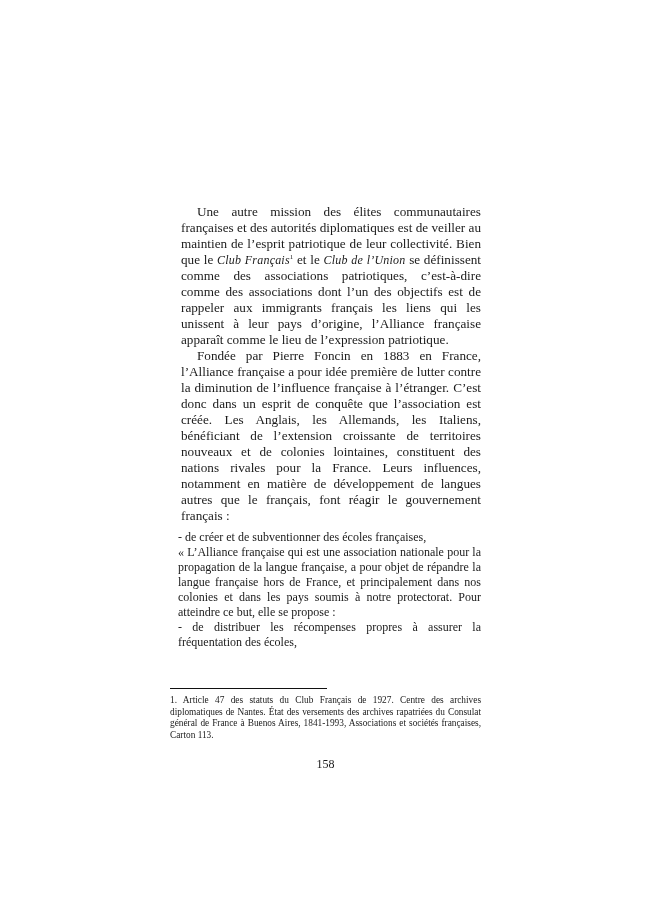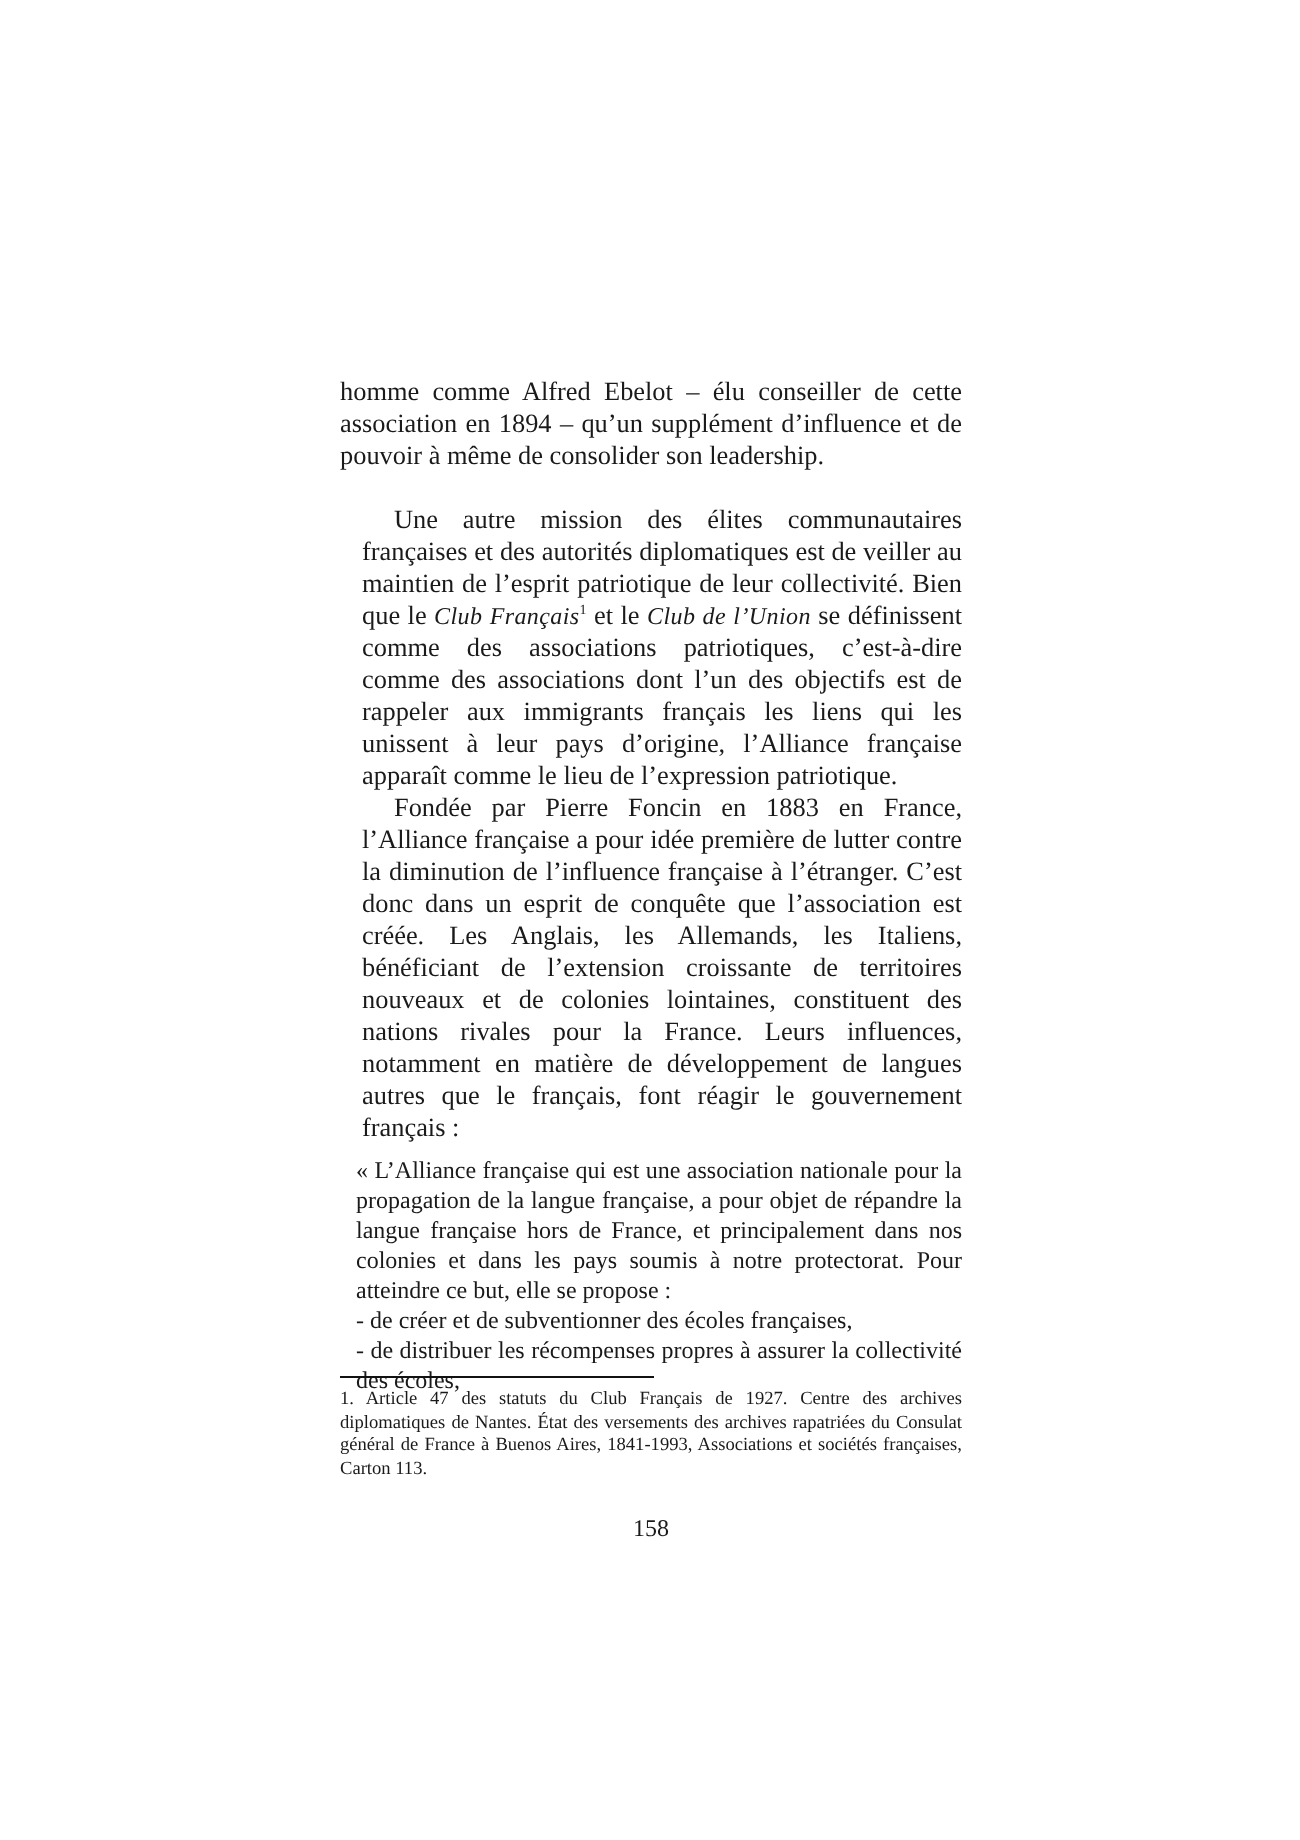--- a/index.html
+++ b/index.html
@@ -14,26 +14,25 @@
   .quote { margin: 6px 0 0 8px; font-size: 12px; line-height: 15px; text-align: justify; }
   .quote p { margin: 0; }
   .fn-rule { position: absolute; left: 170px; top: 688px; width: 157px; height: 0; border-top: 1.3px solid #111; }
   .footnote { position: absolute; left: 170px; top: 695px; width: 311px; font-size: 9.3px; line-height: 11.5px; text-align: justify; }
   .pagenum { position: absolute; left: 170px; top: 757px; width: 311px; text-align: center; font-size: 12px; }
 </style>
 </head>
 <body>
 
 <div class="page">
-  <p class="p">homme comme Alfred Ebelot – élu conseiller de cette association en 1894 – qu’un supplément d’influence et de pouvoir à même de consolider son leadership.</p>
   <div class="gap"></div>
   <p class="p indent"><span>Une autre mission des élites communautaires françaises et des autorités diplomatiques est de veiller au maintien de l’esprit patriotique de leur collectivité. Bien que le </span><span class="it">Club Français</span><sup>1</sup><span> et le </span><span class="it">Club de l’Union</span><span> se définissent comme des associations patriotiques, c’est-à-dire comme des associations dont l’un des objectifs est de rappeler aux immigrants français les liens qui les unissent à leur pays d’origine, l’Alliance française apparaît comme le lieu de l’expression patriotique.</span></p>
   <p class="p indent">Fondée par Pierre Foncin en 1883 en France, l’Alliance française a pour idée première de lutter contre la diminution de l’influence française à l’étranger. C’est donc dans un esprit de conquête que l’association est créée. Les Anglais, les Allemands, les Italiens, bénéficiant de l’extension croissante de territoires nouveaux et de colonies lointaines, constituent des nations rivales pour la France. Leurs influences, notamment en matière de développement de langues autres que le français, font réagir le gouvernement français :</p>
   <div class="quote">
+    <p>- de créer et de subventionner des écoles françaises,</p>
     <p>« L’Alliance française qui est une association nationale pour la propagation de la langue française, a pour objet de répandre la langue française hors de France, et principalement dans nos colonies et dans les pays soumis à notre protectorat. Pour atteindre ce but, elle se propose :</p>
-    <p>- de créer et de subventionner des écoles françaises,</p>
-    <p>- de distribuer les récompenses propres à assurer la collectivité des écoles,</p>
+    <p>- de distribuer les récompenses propres à assurer la fréquentation des écoles,</p>
   </div>
 </div>
 
 <div class="fn-rule"></div>
 <div class="footnote">1. Article 47 des statuts du Club Français de 1927. Centre des archives diplomatiques de Nantes. État des versements des archives rapatriées du Consulat général de France à Buenos Aires, 1841-1993, Associations et sociétés françaises, Carton 113.</div>
 <div class="pagenum">158</div>
 
 </body></html>

